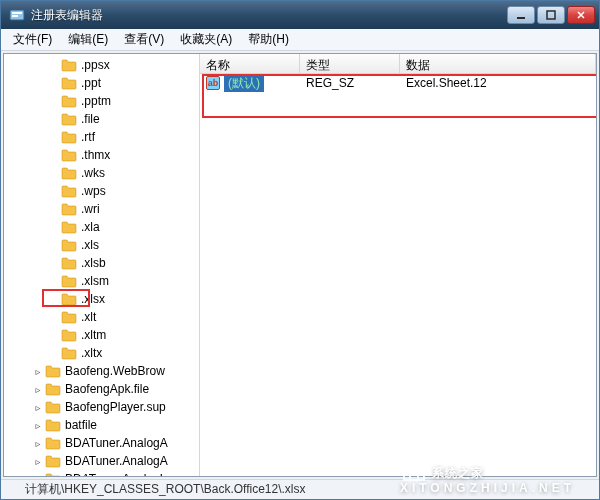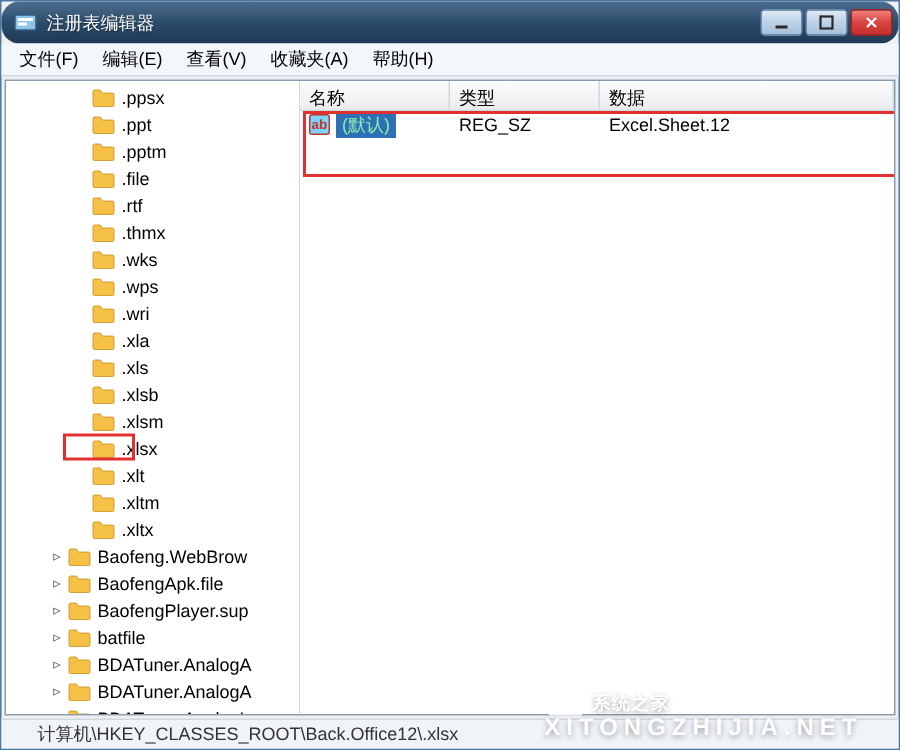--- a/index.html
+++ b/index.html
@@ -12,21 +12,21 @@
     border: 1px solid #4a79a5;
     box-shadow: 0 0 6px rgba(0,0,0,0.3);
     display: flex; flex-direction: column;
   }
 
   
   .titlebar {
     height: 28px;
     background: linear-gradient(to bottom, #4f6e8d 0%, #2c4c6b 50%, #1e3a55 100%);
     display: flex; align-items: center;
-    color: #fff; padding: 0 4px 0 8px; border-radius: 12px;
+    color: #fff; padding: 0 4px 0 8px;
   }
   .titlebar .app-icon { width: 16px; height: 16px; margin-right: 6px; display:inline-block; }
   .titlebar .title-text { flex: 1; font-size: 12px; text-shadow: 0 1px 1px rgba(0,0,0,.5); }
   .win-btns { display: flex; gap: 2px; }
   .win-btn {
     width: 28px; height: 18px; border-radius: 3px;
     background: linear-gradient(to bottom, #dfe9f5 0%, #bcd2e8 50%, #a4c0dc 100%);
     border: 1px solid #6b8bab;
     display:flex; align-items:center; justify-content:center;
     cursor: pointer;
@@ -95,21 +95,21 @@
   }
   .statusbar .path { color:#333; }
 
   
   .watermark {
     position:absolute; right:24px; bottom:4px; color:#fff;
     font-size:20px; font-weight:bold; text-shadow:0 1px 4px rgba(0,0,0,.4);
     font-family: "Microsoft YaHei", sans-serif; opacity:.9; letter-spacing:1px;
     pointer-events:none;
   }
-  .watermark .wm-sub { display:block; font-size:16px; letter-spacing:4px; margin-top:-4px; }
+  .watermark .wm-sub { display:block; font-size:12px; letter-spacing:4px; margin-top:-4px; }
   .watermark .wm-icon { display:inline-block; vertical-align:middle; margin-right:4px; }
 
   .folder-svg { fill:#f6c147; stroke:#c48a0f; stroke-width:.5; }
   .regicon-svg { display:block; }
 </style>
 </head>
 <body>
 
 <div class="window">
 

